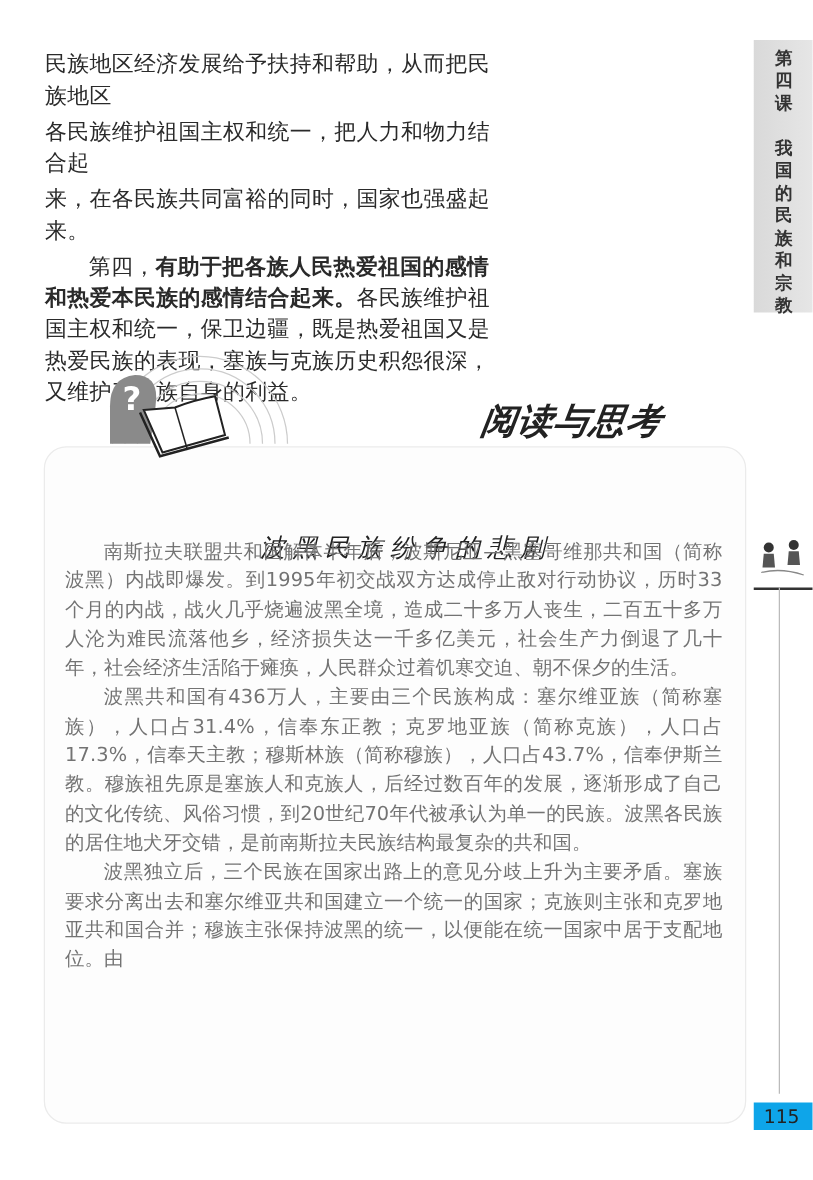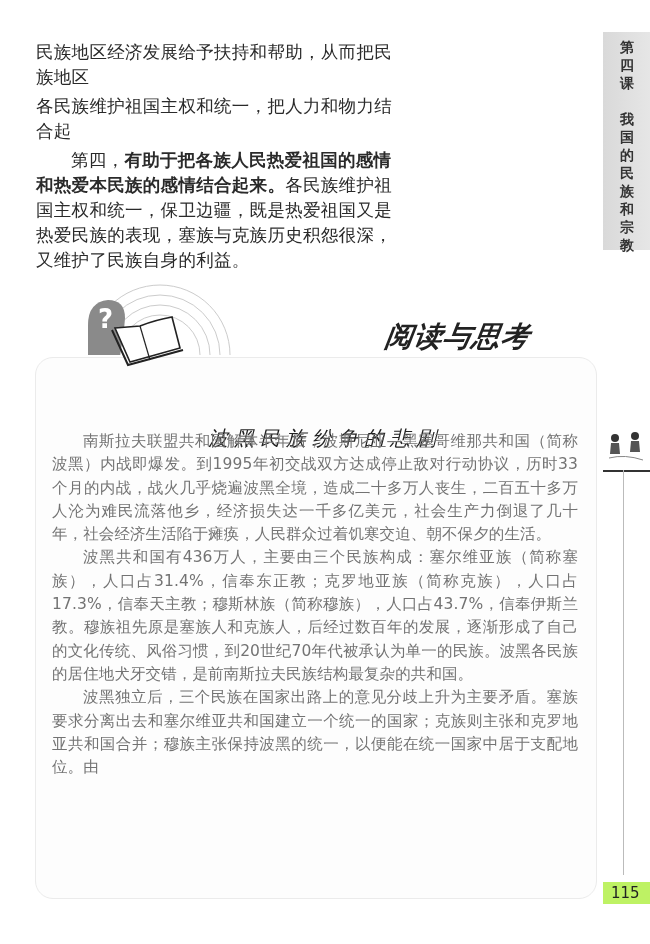--- a/index.html
+++ b/index.html
@@ -19,29 +19,30 @@
                  font-weight:bold;font-style:italic;font-size:28px;color:#222;letter-spacing:1px;transform:skewX(-8deg);}
   .article-title{position:absolute;left:0;right:0;top:385px;text-align:center;font-family:"DejaVu Serif","Liberation Serif",serif;
                  font-style:italic;font-size:20px;letter-spacing:6px;color:#222;margin-top:40px;}
   .article{position:absolute;left:52px;top:430px;width:526px;font-size:15.5px;line-height:23.3px;color:#737373;
            font-family:"DejaVu Sans","Liberation Sans",sans-serif;letter-spacing:0.1px;}
   .article p{margin:0;text-align:justify;}
   .frame{position:absolute;left:35px;top:357px;width:560px;height:540px;border:1.5px solid #ebebeb;border-radius:18px;background:#fdfdfd;}
   .right-line{position:absolute;left:623px;top:470px;width:1px;height:405px;background:#bbb;}
   .right-hr{position:absolute;left:603px;top:470px;width:47px;height:2px;background:#333;}
   .figures{position:absolute;left:605px;top:430px;width:42px;height:38px;}
-  .page-num{position:absolute;left:603px;top:882px;width:47px;height:22px;background:#bef264;
+  .page-num{position:absolute;left:603px;top:882px;width:47px;height:22px;background:#0ea5e9;
             font-family:"DejaVu Sans","Liberation Sans",sans-serif;font-size:15px;line-height:22px;color:#222;padding-left:8px;box-sizing:border-box;}
 </style>
 </head>
 <body>
 
 <div class="top-text">
   <p>民族地区经济发展给予扶持和帮助，从而把民族地区</p>
   <p>各民族维护祖国主权和统一，把人力和物力结合起</p>
+  <p>来，在各民族共同富裕的同时，国家也强盛起来。</p>
   <p class="indent"><span>第四，</span><span class="bold">有助于把各族人民热爱祖国的感情和热爱本民族的感情结合起来。</span><span>各民族维护祖国主权和统一，保卫边疆，既是热爱祖国又是热爱民族的表现，塞族与克族历史积怨很深，又维护了民族自身的利益。</span></p>
 </div>
 
 <div class="side-tab">
   <div class="v">
     <div>第</div>
     <div>四</div>
     <div>课</div>
     <div class="gap"></div>
     <div>我</div>

